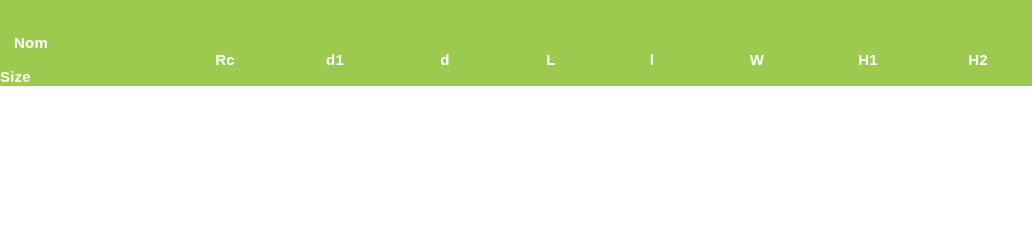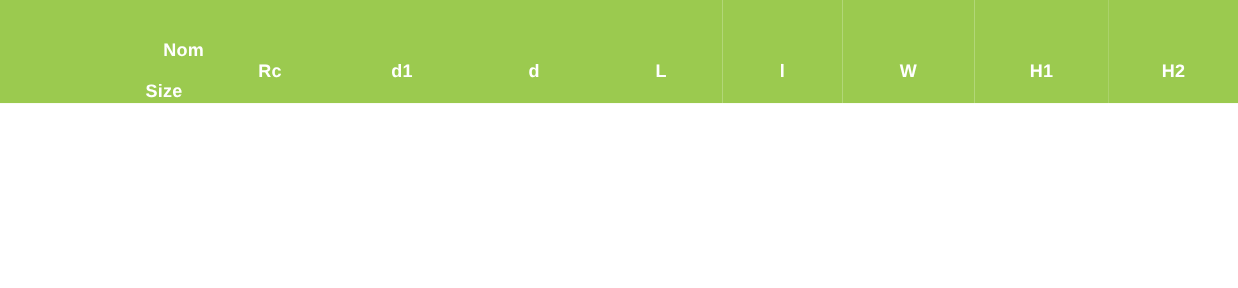--- a/index.html
+++ b/index.html
@@ -42,22 +42,21 @@
     text-align: center;
     vertical-align: middle;
     border: none;
     white-space: pre-line;
   }
 
   
   th.col-nom .hdr-stack {
     display: block;
     line-height: 17px;
-    text-align: right;
-    padding-left: 22px;
+    text-align: left;
   }
   th.col-nom .hdr-line-1 {
     display: block;
     padding-left: 14px;
   }
   th.col-nom .hdr-line-2 {
     display: block;
     padding-right: 18px;
   }
 

